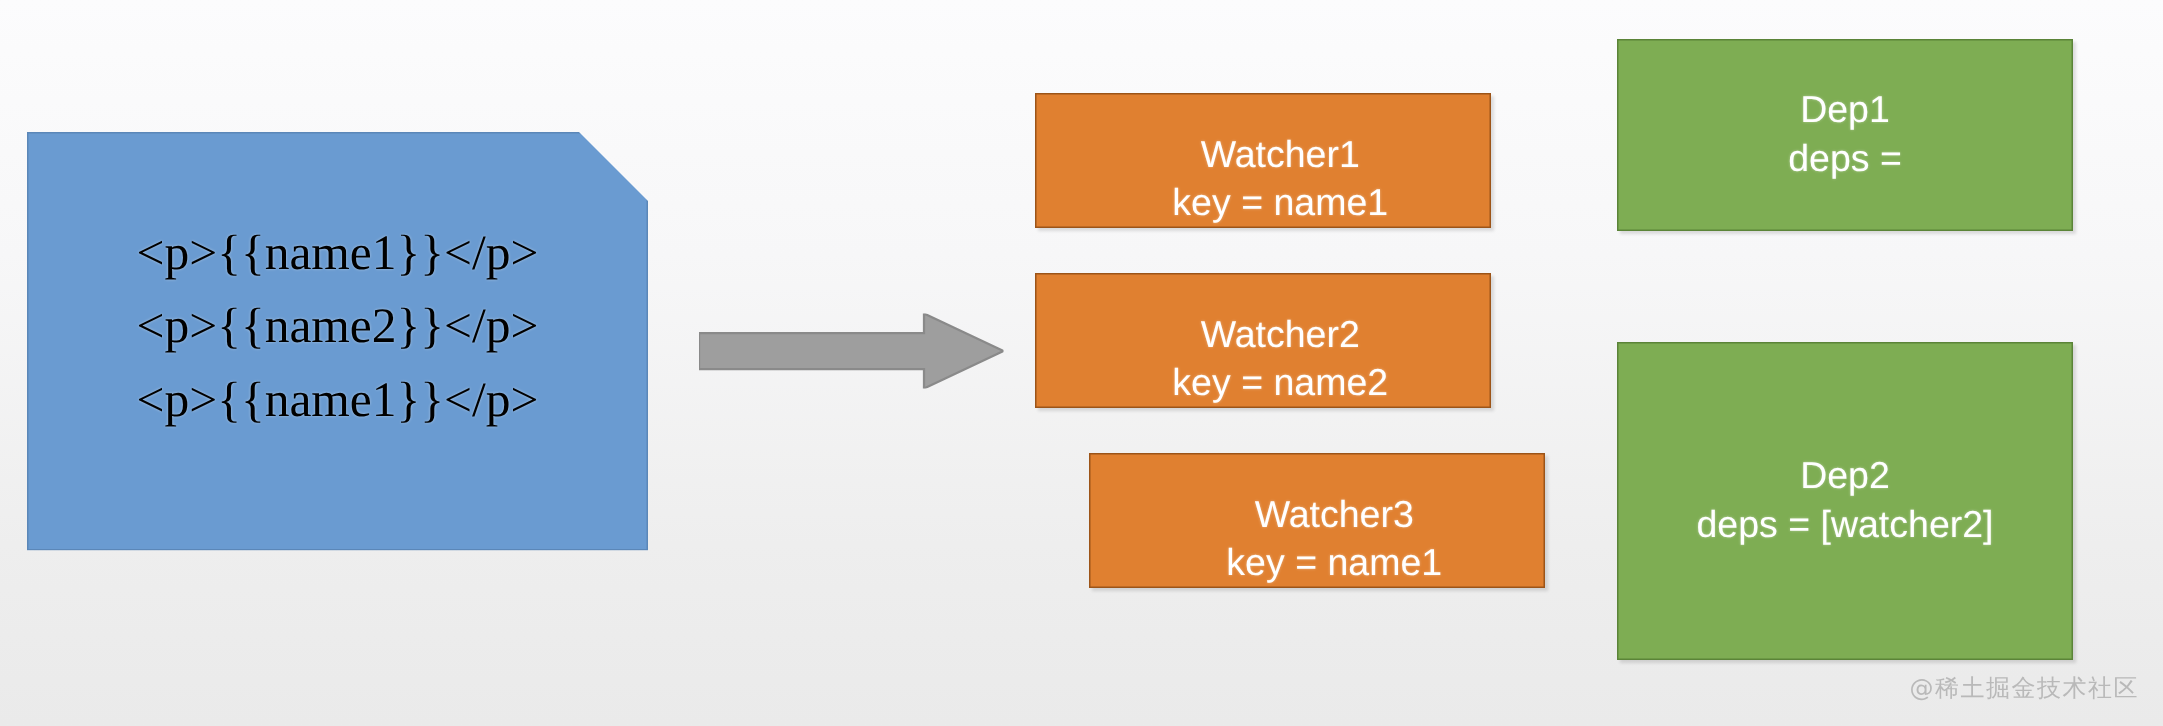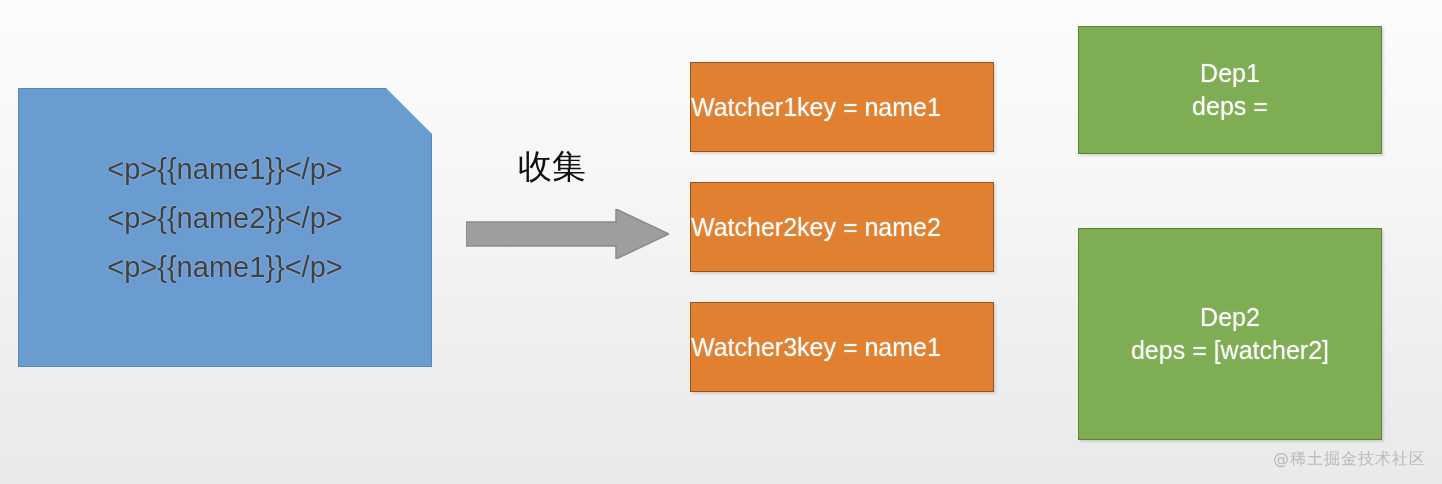--- a/index.html
+++ b/index.html
@@ -48,24 +48,24 @@
     -webkit-clip-path: polygon(0 0, calc(100% - 46px) 0, 100% 46px, 100% 100%, 0 100%);
     clip-path: polygon(0 0, calc(100% - 46px) 0, 100% 46px, 100% 100%, 0 100%);
     display: flex;
     flex-direction: column;
     align-items: center;
     justify-content: flex-start;
     padding-top: 56px;
     filter: drop-shadow(2px 2px 2px rgba(0,0,0,0.18));
   }
   .template-line {
-    color: #404040;
-    font-size: 29px;
+    color: #000000;
+    font-size: 33px;
     line-height: 49px;
-    font-family: Liberation Sans, sans-serif;
+    font-family: Liberation Serif, serif;
     white-space: nowrap;
     text-shadow: 0 0 2px rgba(255,255,255,0.45);
   }
 
   
   .arrow-group {
     position: absolute;
     left: 466px;
     top: 145px;
     width: 206px;
@@ -92,37 +92,38 @@
   
   .watcher-box {
     position: absolute;
     left: 690px;
     width: 304px;
     height: 90px;
     background: #e08030;
     border: 1.5px solid #9c5418;
     box-sizing: border-box;
     display: flex;
-    flex-direction: row;
+    flex-direction: column;
     align-items: center;
-    justify-content: flex-start;
+    justify-content: flex-end;
     box-shadow: 2px 2px 2px rgba(0,0,0,0.12);
+    padding-left: 23px;
   }
   .watcher-box .w-title,
   .watcher-box .w-sub {
     color: #ffffff;
     font-size: 25px;
     line-height: 32px;
     font-family: "Liberation Sans", "DejaVu Sans", sans-serif;
     white-space: nowrap;
     text-shadow: 0 0 2px rgba(255,255,255,0.4);
   }
   #watcher-0 { top: 62px; }
   #watcher-1 { top: 182px; }
-  #watcher-2 { top: 302px; }
+  #watcher-2 { top: 302px; margin-left: 36px; }
 
   
   .dep-box {
     position: absolute;
     left: 1078px;
     width: 304px;
     background: #7ead53;
     border: 1.5px solid #5b8438;
     box-sizing: border-box;
     display: flex;
@@ -161,21 +162,20 @@
 <div id="canvas">
 
 
   <div class="template-box">
     <div class="template-line">&lt;p&gt;{{name1}}&lt;/p&gt;</div>
     <div class="template-line">&lt;p&gt;{{name2}}&lt;/p&gt;</div>
     <div class="template-line">&lt;p&gt;{{name1}}&lt;/p&gt;</div>
   </div>
 
   <div class="arrow-group">
-    <div class="arrow-label">收集</div>
     <svg class="arrow-shape" viewBox="0 0 203 50" preserveAspectRatio="none">
       <polygon points="0,13 150,13 150,0 203,25 150,50 150,37 0,37" fill="#9e9e9e" stroke="#8a8a8a" stroke-width="1.5"></polygon>
     </svg>
   </div>
 
   <div class="watcher-box" id="watcher-0">
     <div class="w-title">Watcher1</div>
     <div class="w-sub">key = name1</div>
   </div>
   <div class="watcher-box" id="watcher-1">

